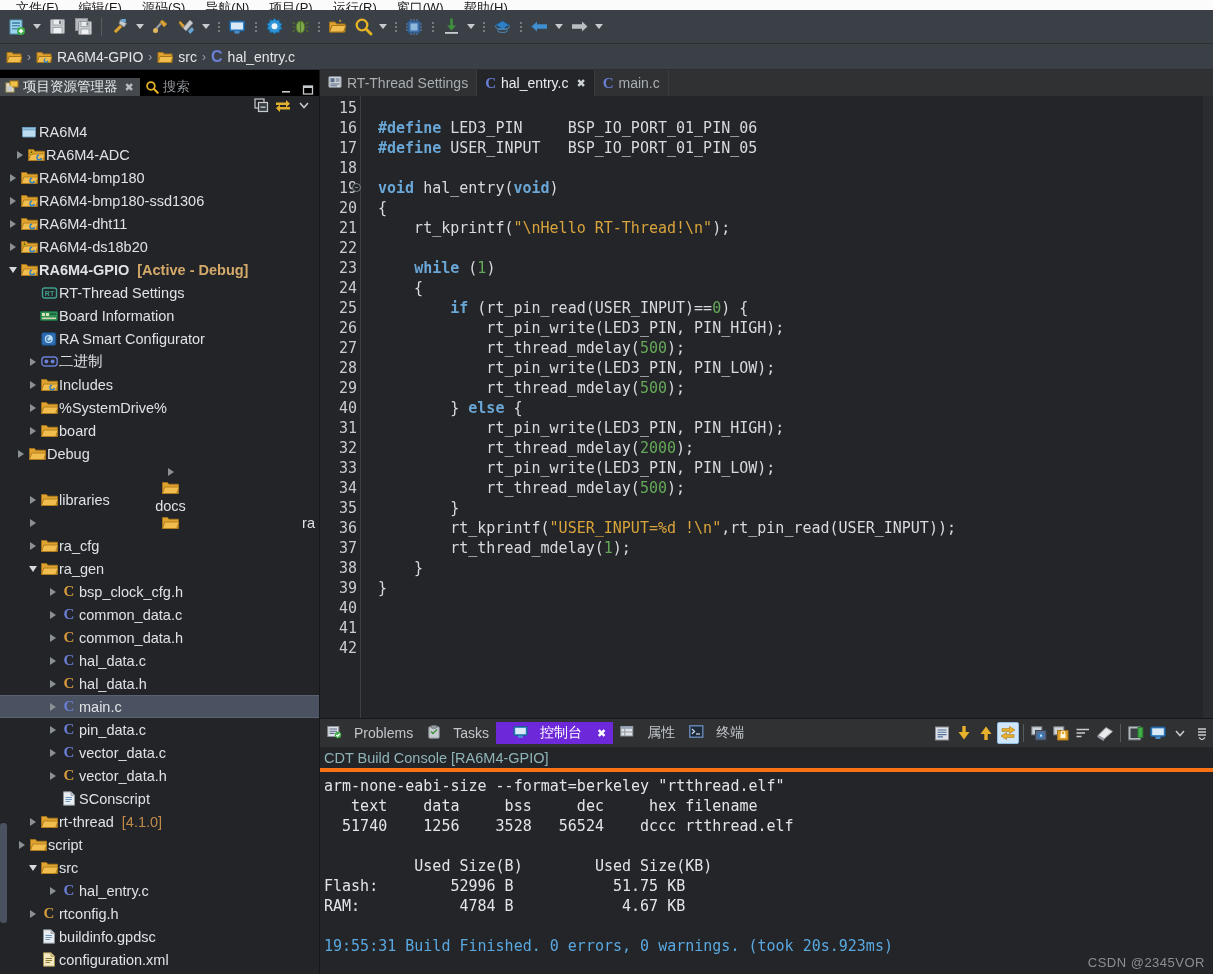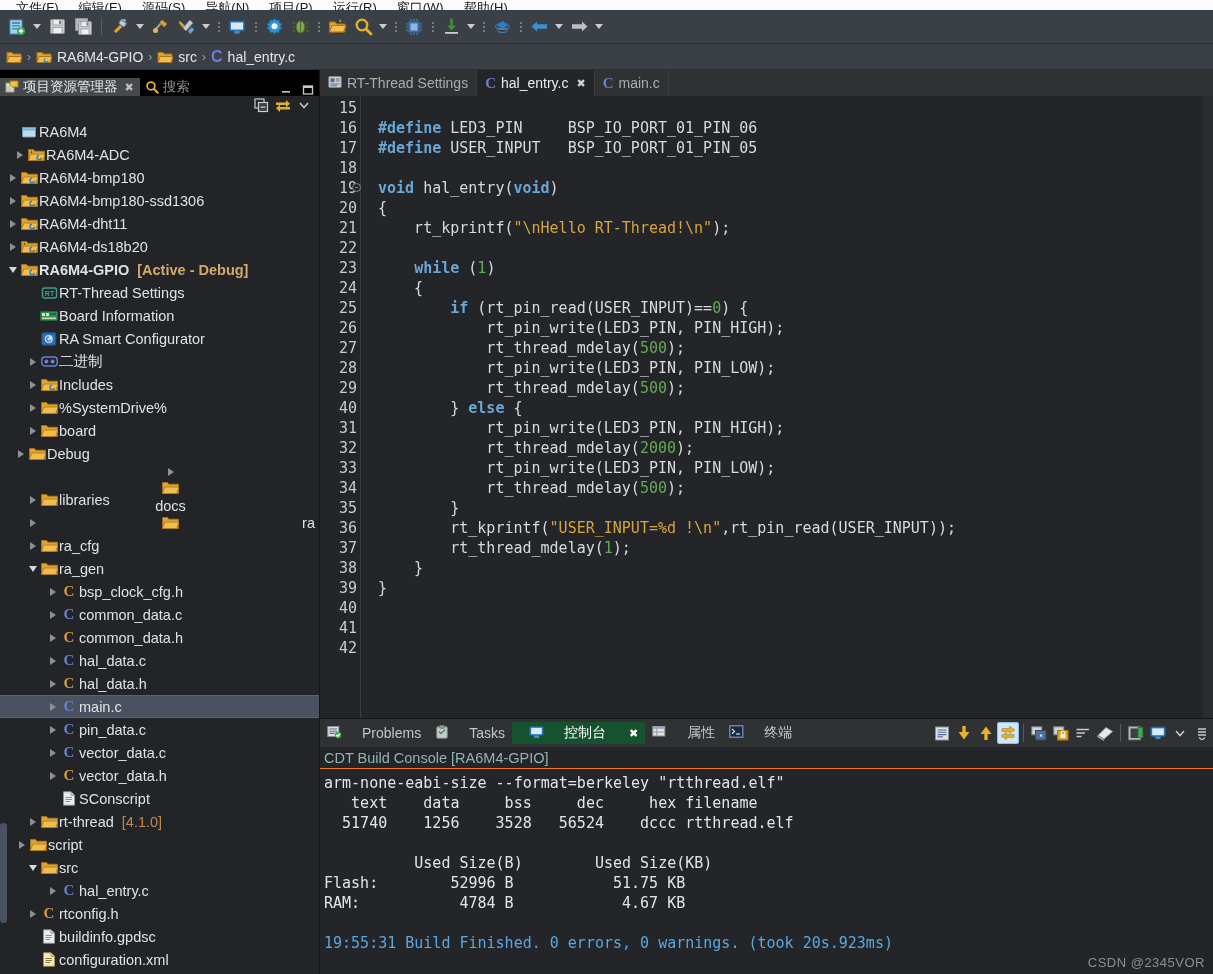--- a/index.html
+++ b/index.html
@@ -199,34 +199,34 @@
     background: #232528;
     display: flex; flex-direction: column;
     border-top: 1px solid #15171a;
   }
   .ctabs {
     height: 28px; flex: 0 0 28px;
     background: #2f3133;
     display: flex; align-items: center;
   }
   .ctab {
-    display: flex; align-items: center; gap: 20px;
+    display: flex; align-items: center; gap: 12px;
     padding: 0 7px; height: 22px;
     font-size: 14px; color: #c2c6ca;
   }
-  .ctab.active { background: #14532d; color: #ffffff; padding-left: 17px; }
+  .ctab.active { background: #6d28d9; color: #ffffff; padding-left: 17px; }
   .ctab .x { font-size: 11px; margin-left: 3px; }
   .ctabs .spacer { flex: 1 1 auto; }
   .ctool { width: 22px; height: 22px; display: flex; align-items: center; justify-content: center; }
   .ctool.hl { background: #cfe6fb; border: 1px solid #8fbde4; border-radius: 2px; }
   .csep { width: 1px; height: 18px; background: #565b60; margin: 0 4px; }
 
   .ctitle {
     font-size: 14.5px; color: #8fb4b8; padding: 3px 0 2px 4px;
-    border-bottom: 1px solid #f97316;
+    border-bottom: 4px solid #f97316;
   }
   .coutput {
     flex: 1 1 auto; min-height: 0;
     font-family: "DejaVu Sans Mono", monospace;
     font-size: 15px; line-height: 20px;
     color: #e2e5e8; padding: 4px 0 0 4px;
     white-space: pre; overflow: hidden;
   }
   .cblue { color: #5aa8e0; }
 

